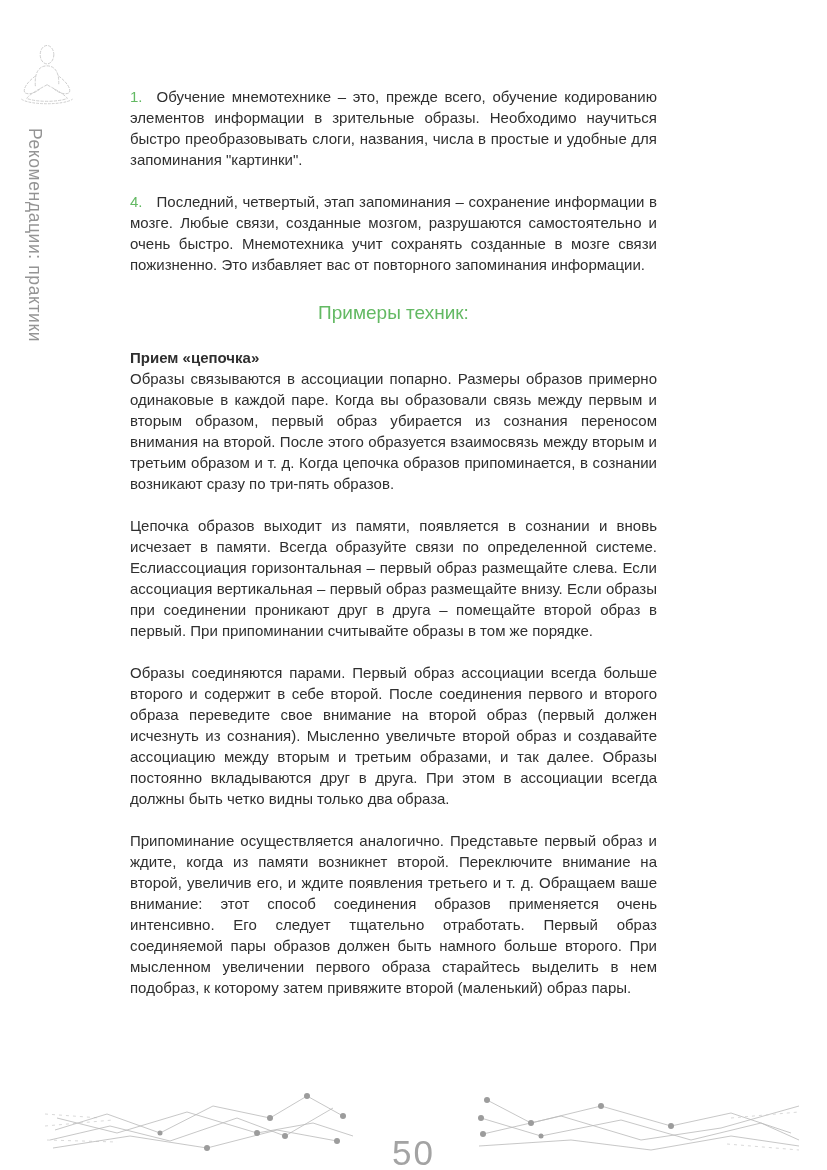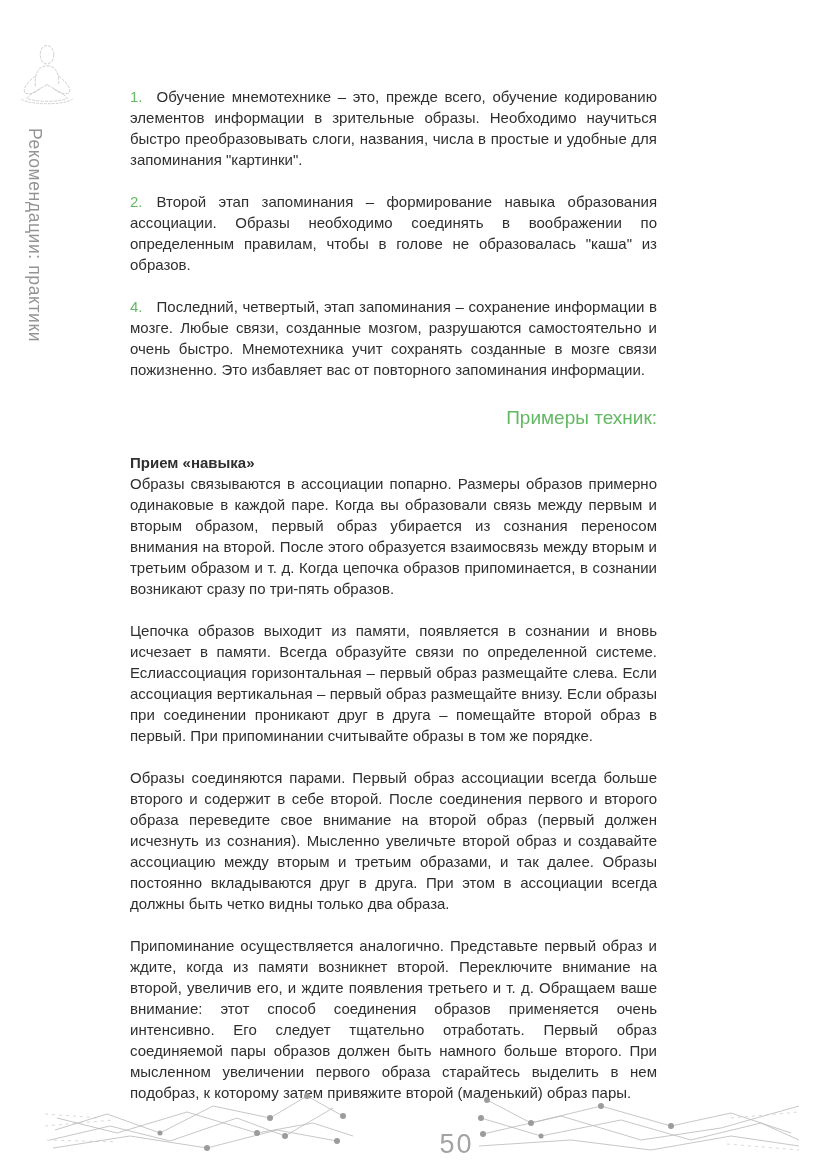--- a/index.html
+++ b/index.html
@@ -40,21 +40,21 @@
   .item{margin:0 0 21px 0;}
   .item .num{
     color:#63b963;
     margin-right:14px;
   }
   .section-heading{
     color:#63b963;
     font-size:19px;line-height:22px;
     font-weight:400;
     margin:27px 0 23px 0;
-    text-align:right;
+    text-align:center;
   }
   .tech-title{
     font-weight:bold;
     margin:0;
     text-align:left;
   }
   .tech-par{margin:0 0 21px 0;}
 
   
   .footer{
@@ -63,25 +63,24 @@
   .network{position:absolute;bottom:0;}
   .network.left{left:45px;}
   .network.right{right:28px;}
   .network svg polyline, .network svg path{
     fill:none;stroke:#b9b9b9;stroke-width:0.8;
   }
   .network svg .dash{stroke:#cfcfcf;stroke-dasharray:3 4;}
   .network svg circle{fill:#9c9c9c;stroke:none;}
   .page-number{
     position:absolute;left:50%;transform:translateX(-50%);
-    bottom:8px;
-    font-size:27px;line-height:35px;
+    bottom:0;
+    font-size:35px;line-height:35px;
     color:#a3a3a3;
     letter-spacing:2px;
-    margin-left:43px;
   }
 </style>
 </head>
 <body>
 
 <div class="page">
 
   <div class="lotus-icon">
     <svg viewBox="0 0 70 70" width="68" height="68">
       <ellipse cx="35" cy="11" rx="7" ry="9.5" stroke-dasharray="2.5 2"></ellipse>
@@ -91,29 +90,28 @@
       <path d="M35,42 C26,47 18,51 14,56 C24,60 46,60 56,56 C52,51 44,47 35,42" stroke-dasharray="2.5 2"></path>
       <path d="M9,57 C18,63 52,63 61,57" stroke-dasharray="2 2"></path>
     </svg>
   </div>
   <div class="sidebar-label">Рекомендации: практики</div>
 
   <div class="content">
 
     <p class="item"><span class="num">1.</span><span>Обучение мнемотехнике – это, прежде всего, обучение кодированию элементов информации в зрительные образы. Необходимо научиться быстро преобразовывать слоги, названия, числа в простые и удобные для запоминания "картинки".</span></p>
 
-    <p class="item"><span class="num">2.</span><span>Второй этап запоминания – формирование навыка образования ассоциации. Образы необходимо соединять в воображении по определенным правилам, чтобы в голове не образовалась "каша" из образов.</span></p>
 
 
     <p class="item"><span class="num">4.</span><span>Последний, четвертый, этап запоминания – сохранение информации в мозге. Любые связи, созданные мозгом, разрушаются самостоятельно и очень быстро. Мнемотехника учит сохранять созданные в мозге связи пожизненно. Это избавляет вас от повторного запоминания информации.</span></p>
 
     <h2 class="section-heading">Примеры техник:</h2>
 
     <div>
-      <p class="tech-title">Прием «навыка»</p>
+      <p class="tech-title">Прием «цепочка»</p>
       <p class="tech-par">Образы связываются в ассоциации попарно. Размеры образов примерно одинаковые в каждой паре. Когда вы образовали связь между первым и вторым образом, первый образ убирается из сознания переносом внимания на второй. После этого образуется взаимосвязь между вторым и третьим образом и т. д. Когда цепочка образов припоминается, в сознании возникают сразу по три-пять образов.</p>
       <p class="tech-par">Цепочка образов выходит из памяти, появляется в сознании и вновь исчезает в памяти. Всегда образуйте связи по определенной системе. Еслиассоциация горизонтальная – первый образ размещайте слева. Если ассоциация вертикальная – первый образ размещайте внизу. Если образы при соединении проникают друг в друга – помещайте второй образ в первый. При припоминании считывайте образы в том же порядке.</p>
     </div>
 
     <div>
       <p class="tech-par">Образы соединяются парами. Первый образ ассоциации всегда больше второго и содержит в себе второй. После соединения первого и второго образа переведите свое внимание на второй образ (первый должен исчезнуть из сознания). Мысленно увеличьте второй образ и создавайте ассоциацию между вторым и третьим образами, и так далее. Образы постоянно вкладываются друг в друга. При этом в ассоциации всегда должны быть четко видны только два образа.</p>
       <p class="tech-par">Припоминание осуществляется аналогично. Представьте первый образ и ждите, когда из памяти возникнет второй. Переключите внимание на второй, увеличив его, и ждите появления третьего и т. д. Обращаем ваше внимание: этот способ соединения образов применяется очень интенсивно. Его следует тщательно отработать. Первый образ соединяемой пары образов должен быть намного больше второго. При мысленном увеличении первого образа старайтесь выделить в нем подобраз, к которому затем привяжите второй (маленький) образ пары.</p>
     </div>
 
   </div>

